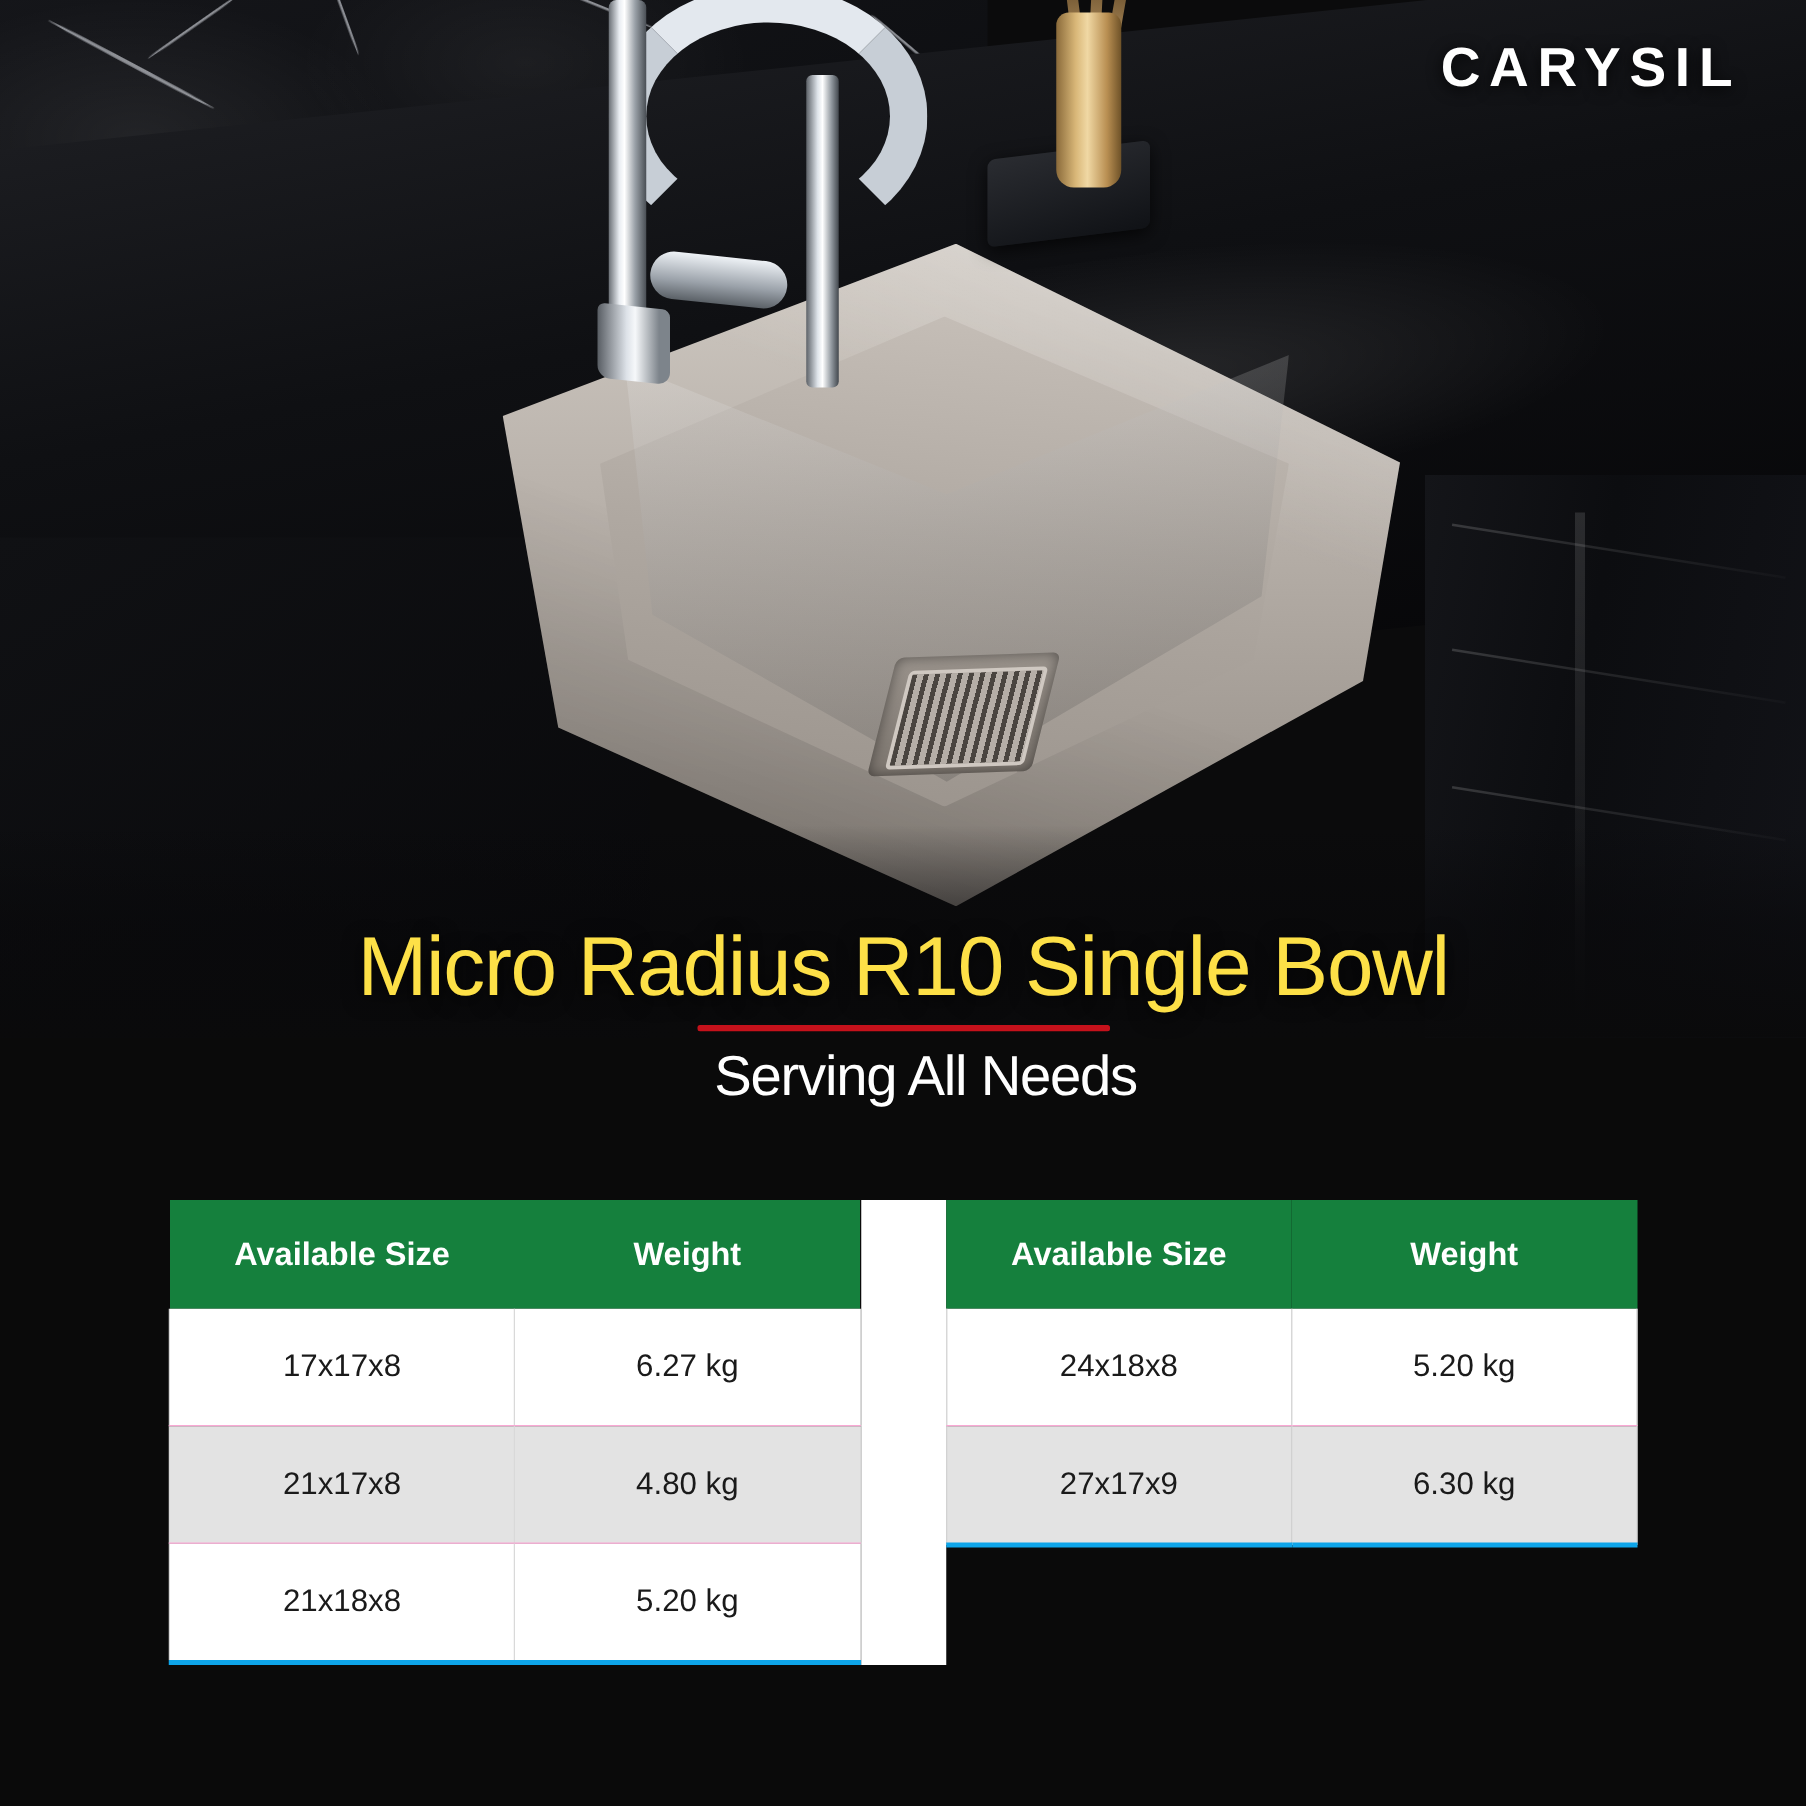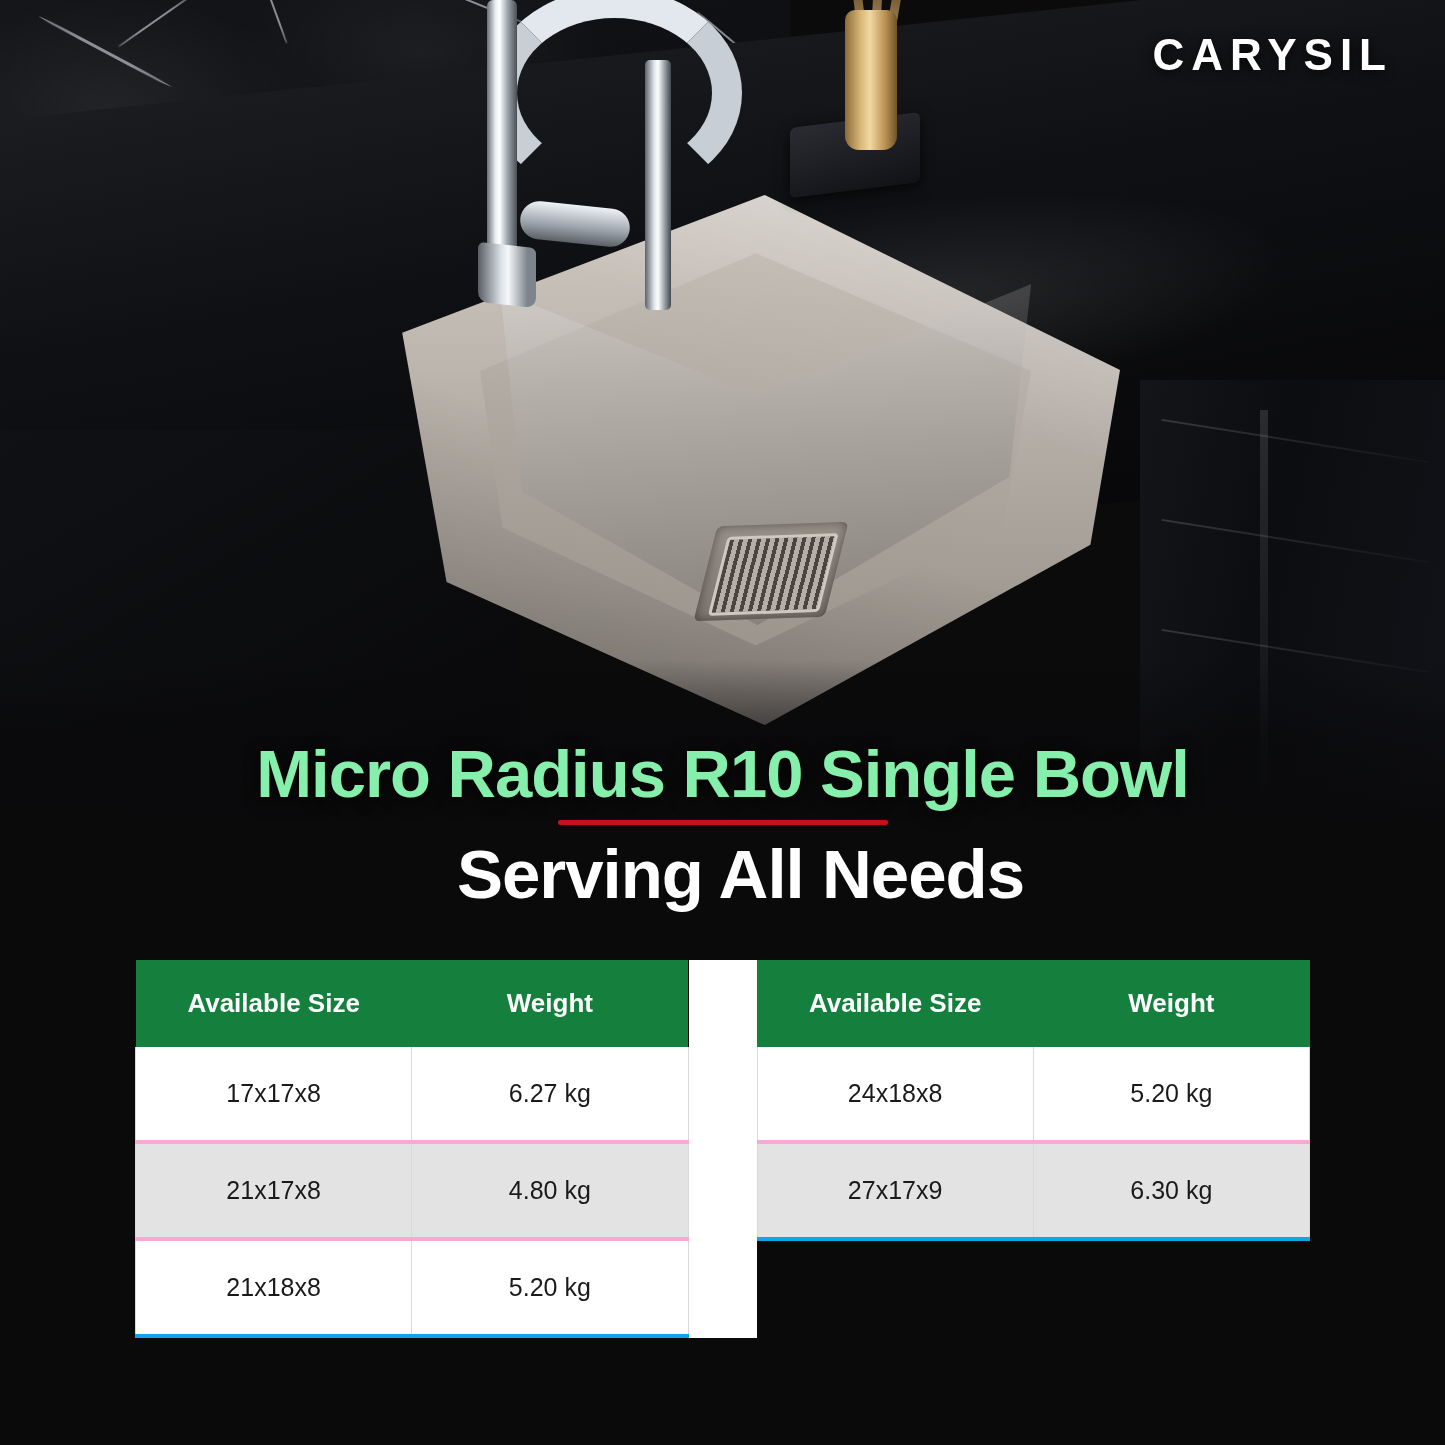--- a/index.html
+++ b/index.html
@@ -215,39 +215,39 @@
 
   
   .title-block {
     position: absolute;
     left: 0; top: 735px;
     width: 1445px;
     text-align: center;
     z-index: 6;
   }
   .title-line1 {
-    color: #86efac;
+    color: #fde047;
     font-size: 67px;
-    font-weight: 700;
+    font-weight: 400;
     letter-spacing: -1px;
     line-height: 1.15;
     text-shadow: 0 3px 16px rgba(0,0,0,0.8);
     margin: 0;
   }
   .title-rule {
     width: 330px;
     height: 5px;
     background: #c5111b;
     margin: 8px auto 2px auto;
     border-radius: 2px;
   }
   .title-line2 {
     color: #ffffff;
-    font-size: 69px;
-    font-weight: 700;
+    font-size: 45px;
+    font-weight: 400;
     letter-spacing: -1px;
     line-height: 1.15;
     margin: 10px 0 0 0;
     padding-left: 36px;
   }
 
   
   .tables {
     position: absolute;
     left: 135px; top: 960px;
@@ -274,21 +274,21 @@
   }
   tbody td {
     background: #ffffff;
     color: #1a1a1a;
     font-size: 25px;
     font-weight: 400;
     text-align: center;
     padding: 32px 6px;
     border-left: 1px solid #d9d9d9;
     border-right: 1px solid #d9d9d9;
-    border-bottom: 4px solid #f9a8d4;
+    border-bottom: 1px solid #f9a8d4;
   }
   tbody tr.alt td { background: #e3e3e3; }
   tbody tr:last-child td { border-bottom: 4px solid #0ea5e9; }
 </style>
 </head>
 <body>
 
 <div class="page">
 
   <div class="photo">

